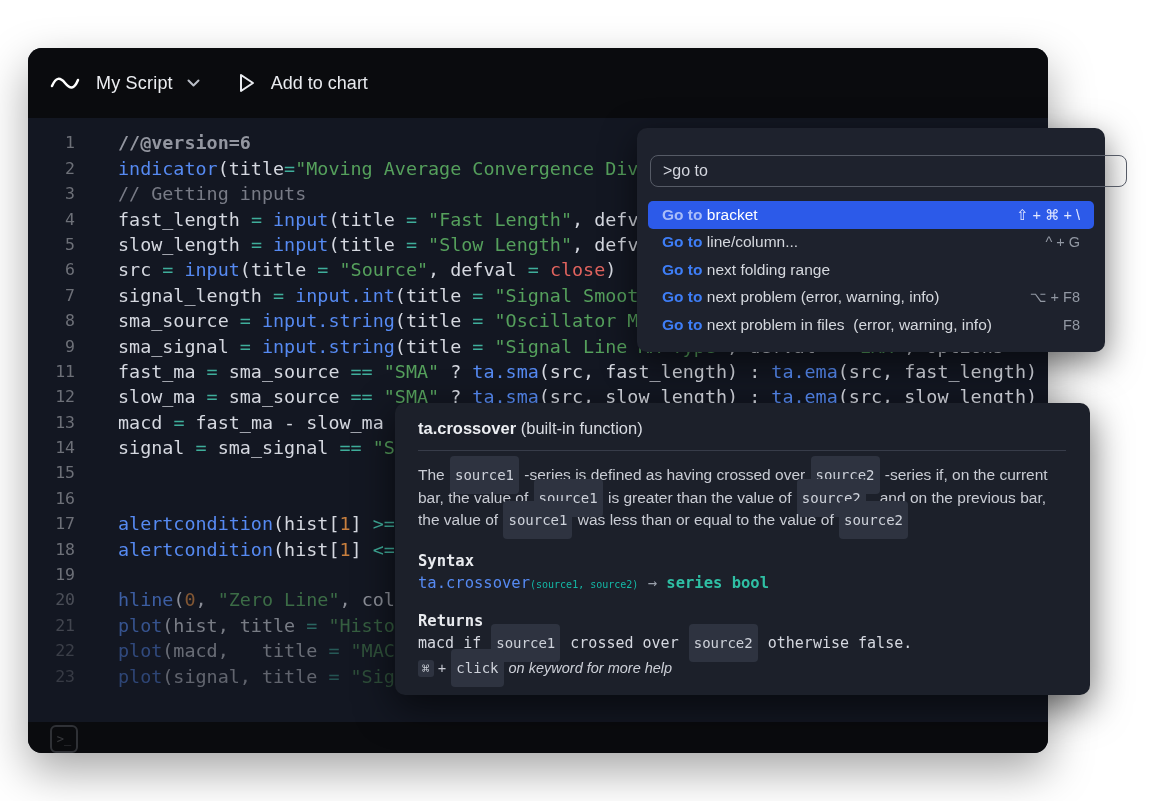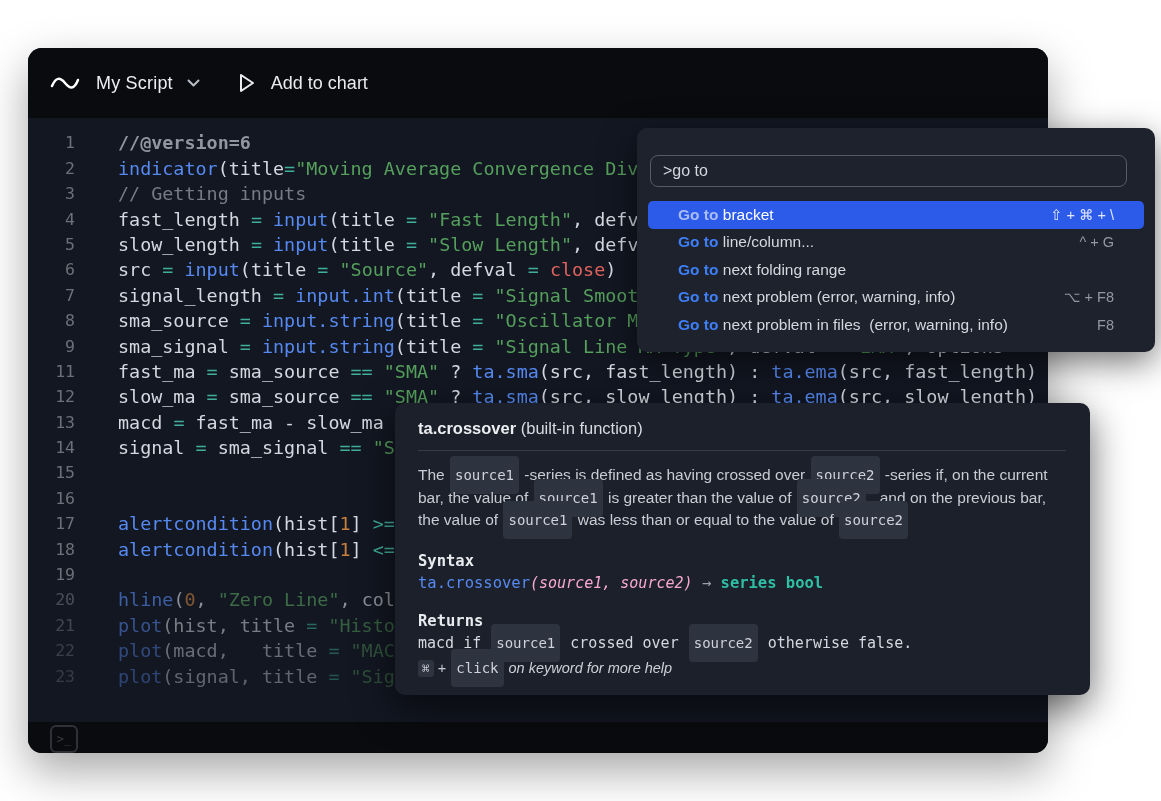--- a/index.html
+++ b/index.html
@@ -28,27 +28,27 @@
   .s-num{color:#c87f3e}
   .s-vr{color:#d5d8e0}
   .s-red{color:#e0635e}
   .s-sw{display:inline-block;width:14px;height:14px;border-radius:2px;vertical-align:-1px;margin-right:4px;}
   
   #bottombar{position:absolute;left:0;bottom:0;width:100%;height:31px;background:#0a0b0e;}
   #console-toggle{position:absolute;left:22px;top:3px;width:24px;height:24px;border:2px solid #b8bcc6;
     border-radius:6px;opacity:.22;color:#d5d8e0;font-family:"DejaVu Sans Mono",monospace;font-size:12px;
     display:flex;align-items:center;justify-content:center;}
   
-  #palette{position:absolute;left:637px;top:128px;width:518px;height:224px;background:#1e222d;
+  #palette{position:absolute;left:637px;top:128px;width:468px;height:224px;background:#1e222d;
     border-radius:10px;box-shadow:0 10px 34px rgba(0,0,0,.55);z-index:30;}
   #palette-input{position:absolute;left:13px;top:27px;width:463px;height:30px;border:1px solid #565b66;
     border-radius:8px;background:transparent;color:#d3d6de;font-size:16px;line-height:30px;
     padding-left:12px;box-sizing:content-box;}
   #palette-items{position:absolute;left:0;top:73px;width:100%;}
-  .pitem{height:27.5px;display:flex;align-items:center;margin:0 11px;padding:0 30px;border-radius:5px;
+  .pitem{height:27.5px;display:flex;align-items:center;margin:0 11px;padding:0 14px;border-radius:5px;
     font-size:15.5px;}
   .pitem .pi-prefix{color:#3e7ef7;font-weight:bold;white-space:pre;}
   .pitem .pi-rest{color:#d5d8de;white-space:pre;}
   .pitem .pi-short{margin-left:auto;color:#9298a3;font-size:14.5px;white-space:pre;}
   .pitem.selected{background:#2c5ae9;}
   .pitem.selected .pi-prefix{color:#a9bdf8;}
   .pitem.selected .pi-rest{color:#ffffff;}
   .pitem.selected .pi-short{color:#e3e9ff;}
   
   #tooltip{position:absolute;left:395px;top:403px;width:695px;height:292px;background:#1c202a;
@@ -62,21 +62,21 @@
   .s-chip{font-family:"DejaVu Sans Mono",monospace;font-size:14px;background:#2e3340;color:#ced2da;
     border-radius:4px;padding:11px 5px;margin:0 1px;}
   .s-key{font-family:"DejaVu Sans Mono",monospace;font-size:13px;background:#2e3340;color:#ced2da;
     border-radius:3px;padding:1px 4px;}
   .s-t{color:#c9ccd4;}
   .s-it{font-style:italic;color:#cdd0d8;font-size:14.5px;}
   .tt-label{margin-top:20px;font-family:"DejaVu Sans Mono",monospace;font-weight:bold;
     color:#e8eaee;font-size:15.5px;}
   .tt-syntax{margin-top:4px;font-size:15.5px;}
   .s-kw2{color:#568af2;font-size:15.5px;}
-  .s-mono2{color:#f9a8d4;font-size:15px;font-style:italic;}
+  .s-mono2{color:#14b8a6;font-size:10px;}
   .s-arrow{color:#9aa0ab;font-size:15.5px;}
   .s-type{color:#2fbfa4;font-weight:bold;font-size:15.5px;}
   .tt-returns{margin-top:4px;}
   .s-mono{color:#d5d8e0;font-size:15px;}
   .tt-hint{margin-top:8px;font-size:14.5px;}
 </style>
 </head>
 <body>
 
 <div id="window">

